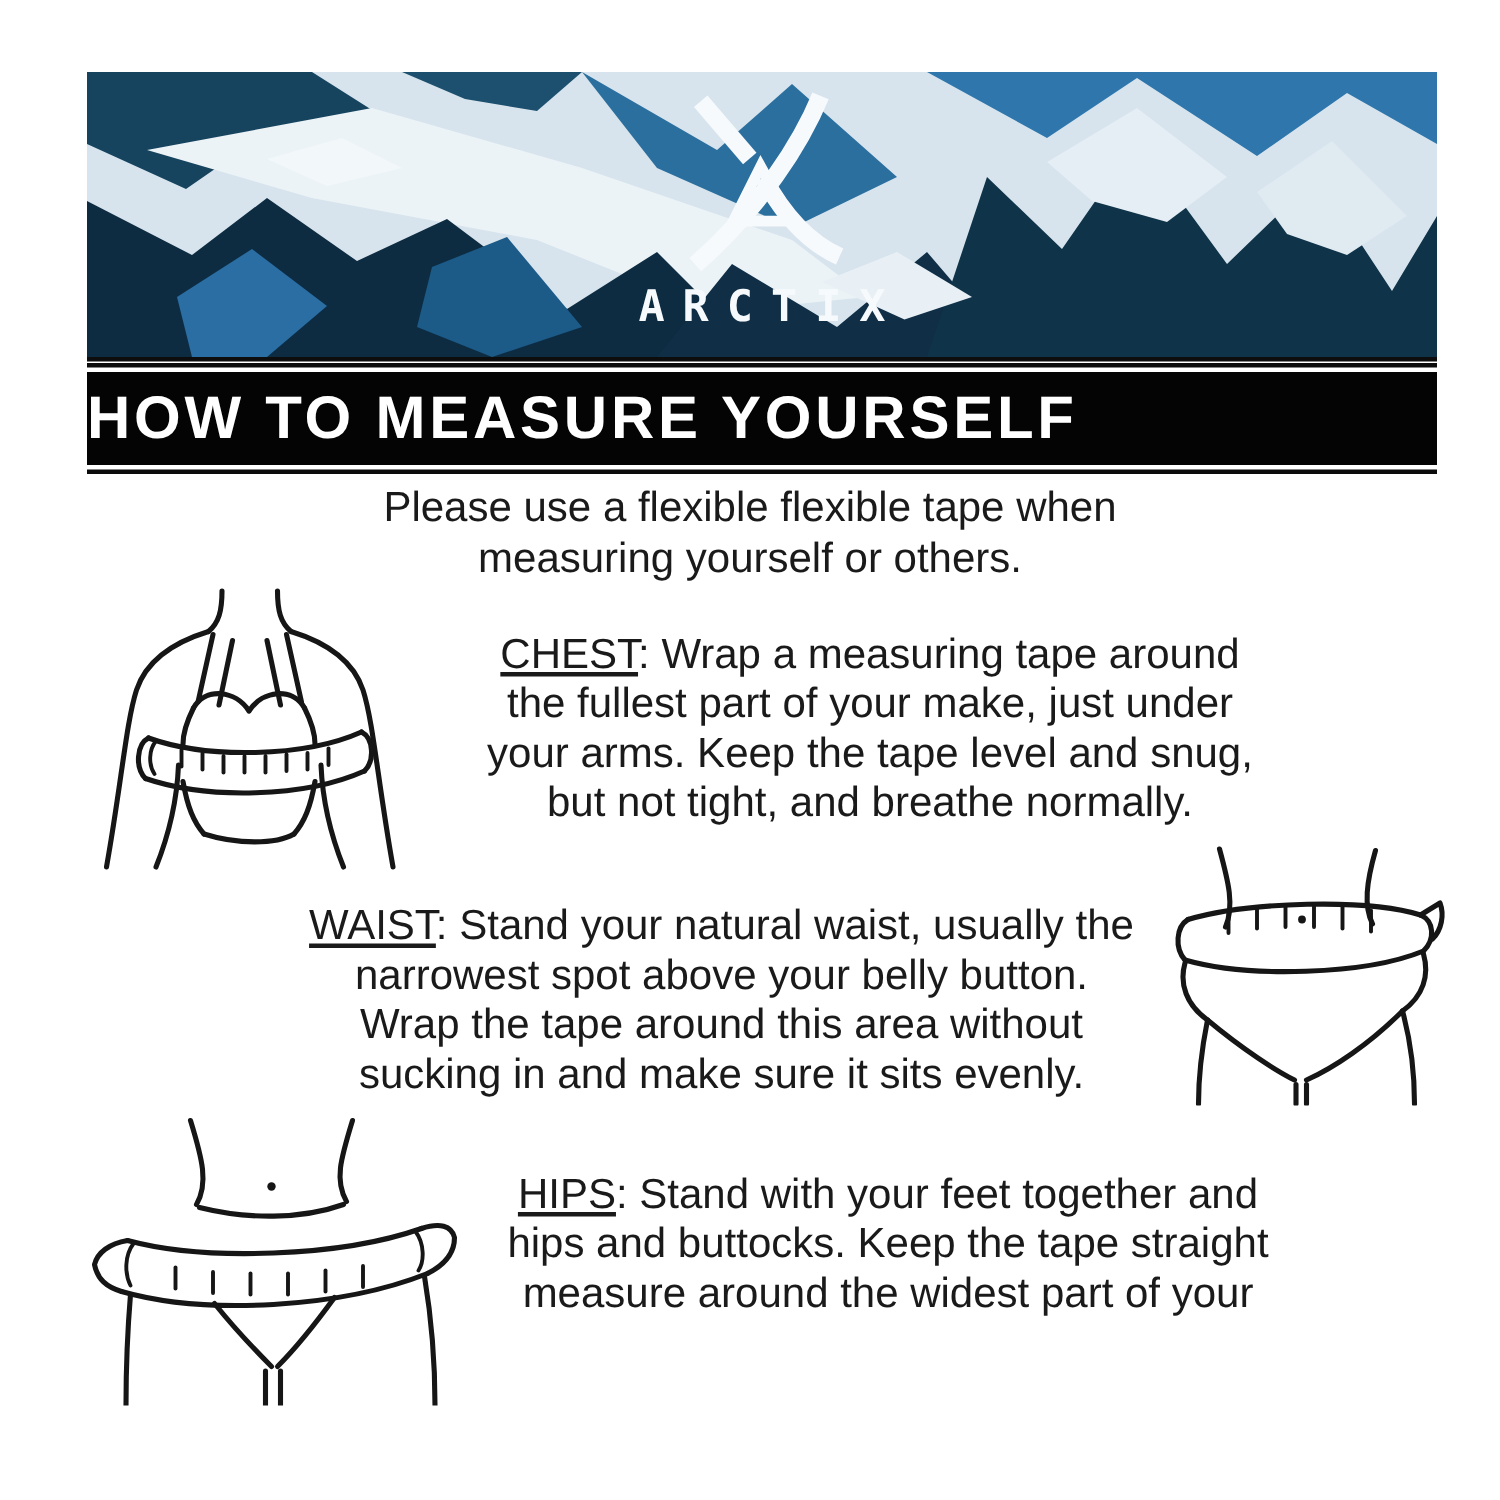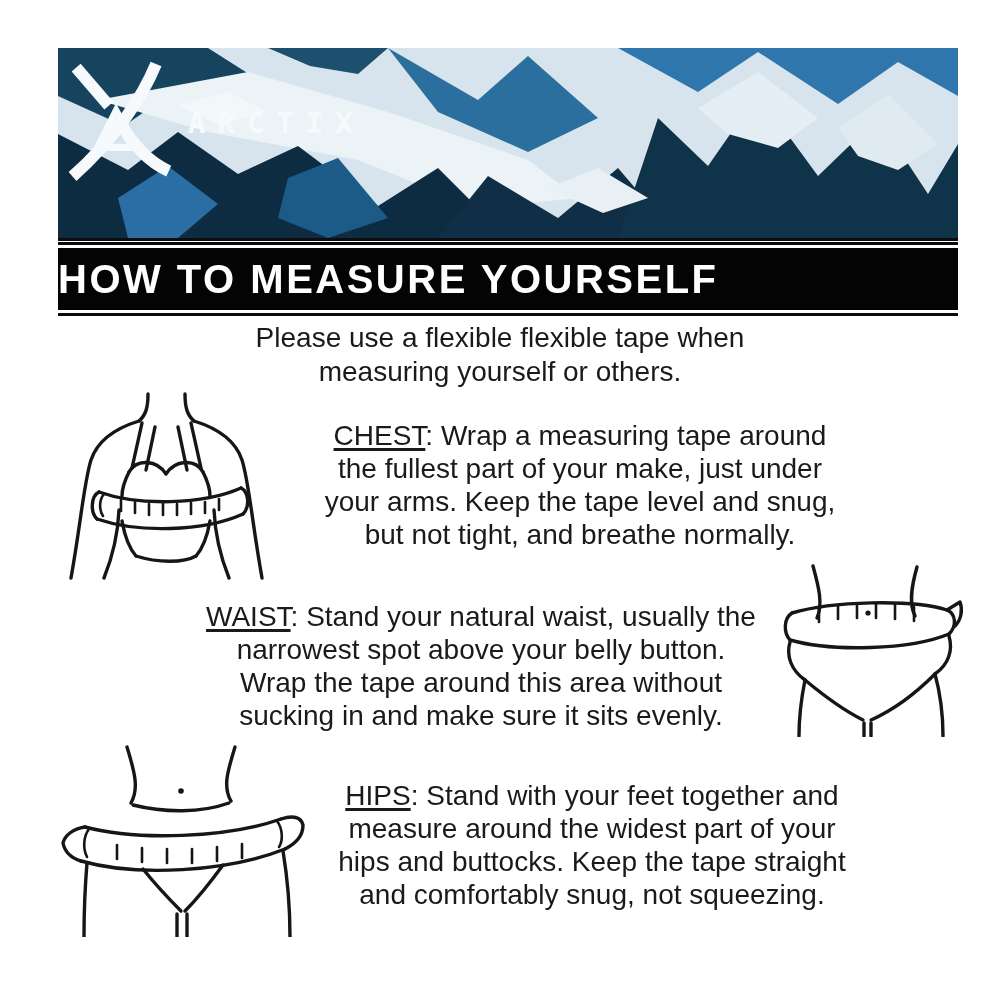--- a/index.html
+++ b/index.html
@@ -5,21 +5,21 @@
   html,body { margin:0; padding:0; background:#ffffff; }
   .page {
     position:relative; width:1000px; height:1000px; background:#ffffff;
     font-family:"Liberation Sans", sans-serif; color:#1a1a1a; overflow:hidden;
   }
 
   
   .banner { position:absolute; left:58px; top:48px; width:900px; height:190px;
             border-bottom:3px solid #0d0d0d; overflow:hidden; }
   .banner svg.mountains { position:absolute; left:0; top:0; width:100%; height:100%; display:block; }
-  .logo { position:absolute; left:0; right:0; top:10px; display:flex; flex-direction:row; align-items:center; }
+  .logo { position:absolute; left:0; right:0; top:10px; display:flex; flex-direction:column; align-items:center; }
   .logo-glyph { width:118px; height:128px; }
   .logo-glyph path { stroke:#f7fafc; fill:none; }
   .logo-word { margin-top:1px; color:#f7fafc; font-family:"DejaVu Sans Mono", monospace;
                font-weight:bold; font-size:29px; letter-spacing:12px; padding-left:12px; }
 
   
   .title-block { position:absolute; left:58px; top:242px; width:900px; }
   .rule { height:3px; background:#0b0b0b; }
   .bar { margin:3px 0; height:62px; background:#040404; display:flex; align-items:center; justify-content:flex-start; }
   .bar-title { color:#ffffff; font-weight:bold; font-size:40px; letter-spacing:2.5px; white-space:nowrap; }
@@ -179,18 +179,17 @@
     <line class="tick" x1="185" y1="99" x2="185" y2="113"></line>
     <path d="M 30,118 C 28,142 27,166 27,192"></path>
     <path d="M 226,106 C 231,136 233,164 233,192"></path>
     <path d="M 86,124 C 102,144 116,158 124,166"></path>
     <path d="M 166,120 C 150,142 136,158 128,166"></path>
     <line x1="120" y1="169" x2="120" y2="192"></line>
     <line x1="130" y1="169" x2="130" y2="192"></line>
   </svg>
   <div id="hips-text" class="body-text">
     <p><span class="lbl">HIPS</span><span>: Stand with your feet together and</span></p>
+    <p>hips and buttocks. Keep the tape straight</p>
     <p>measure around the widest part of your</p>
-    <p>hips and buttocks. Keep the tape straight</p>
-    <p>and comfortably snug, not squeezing.</p>
   </div>
 
 </div>
 
 </body></html>

